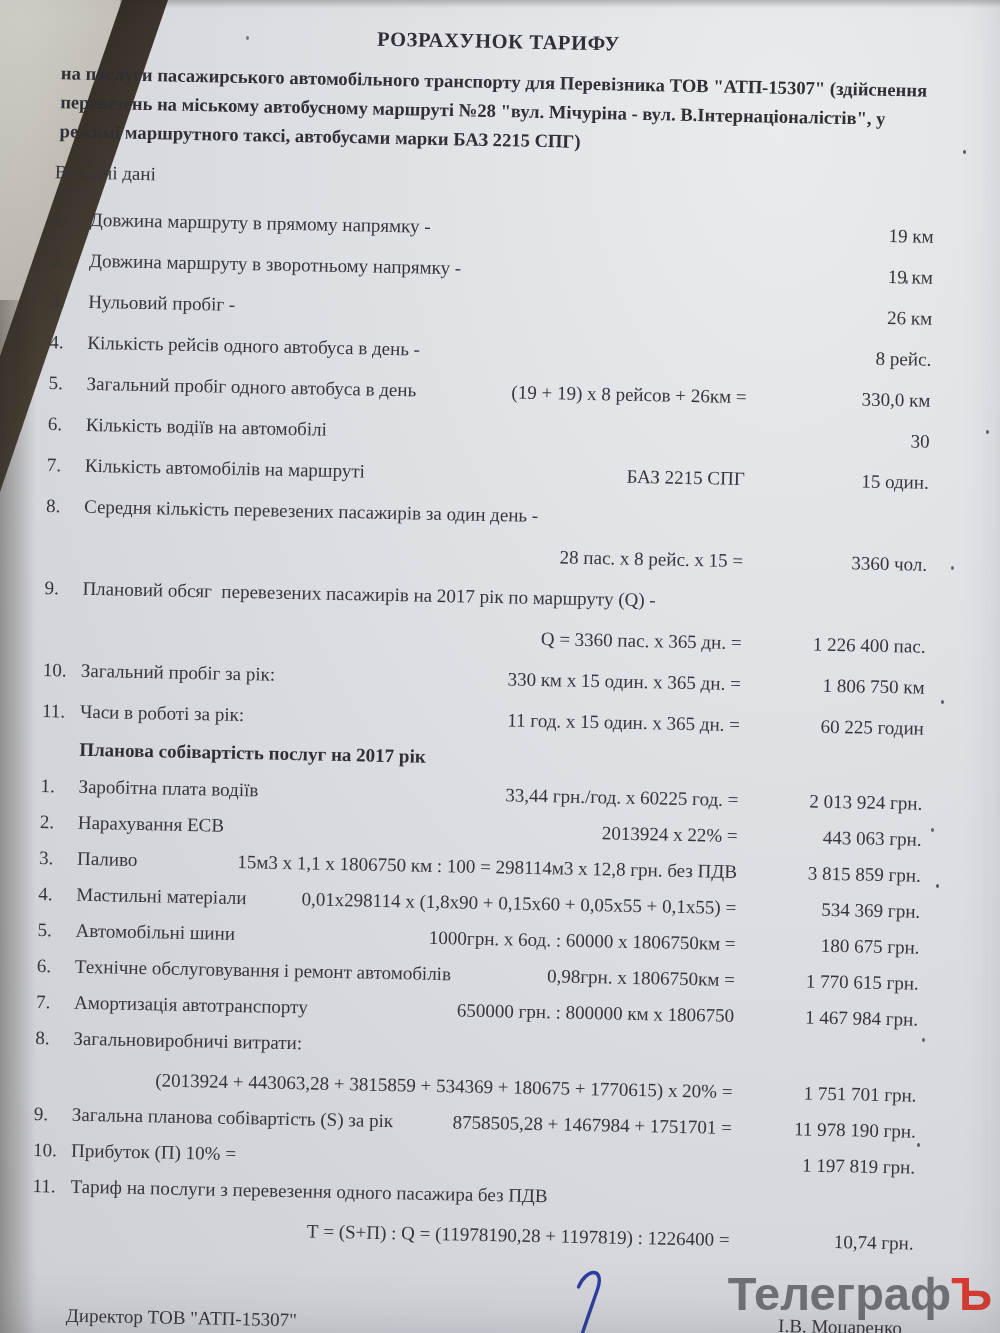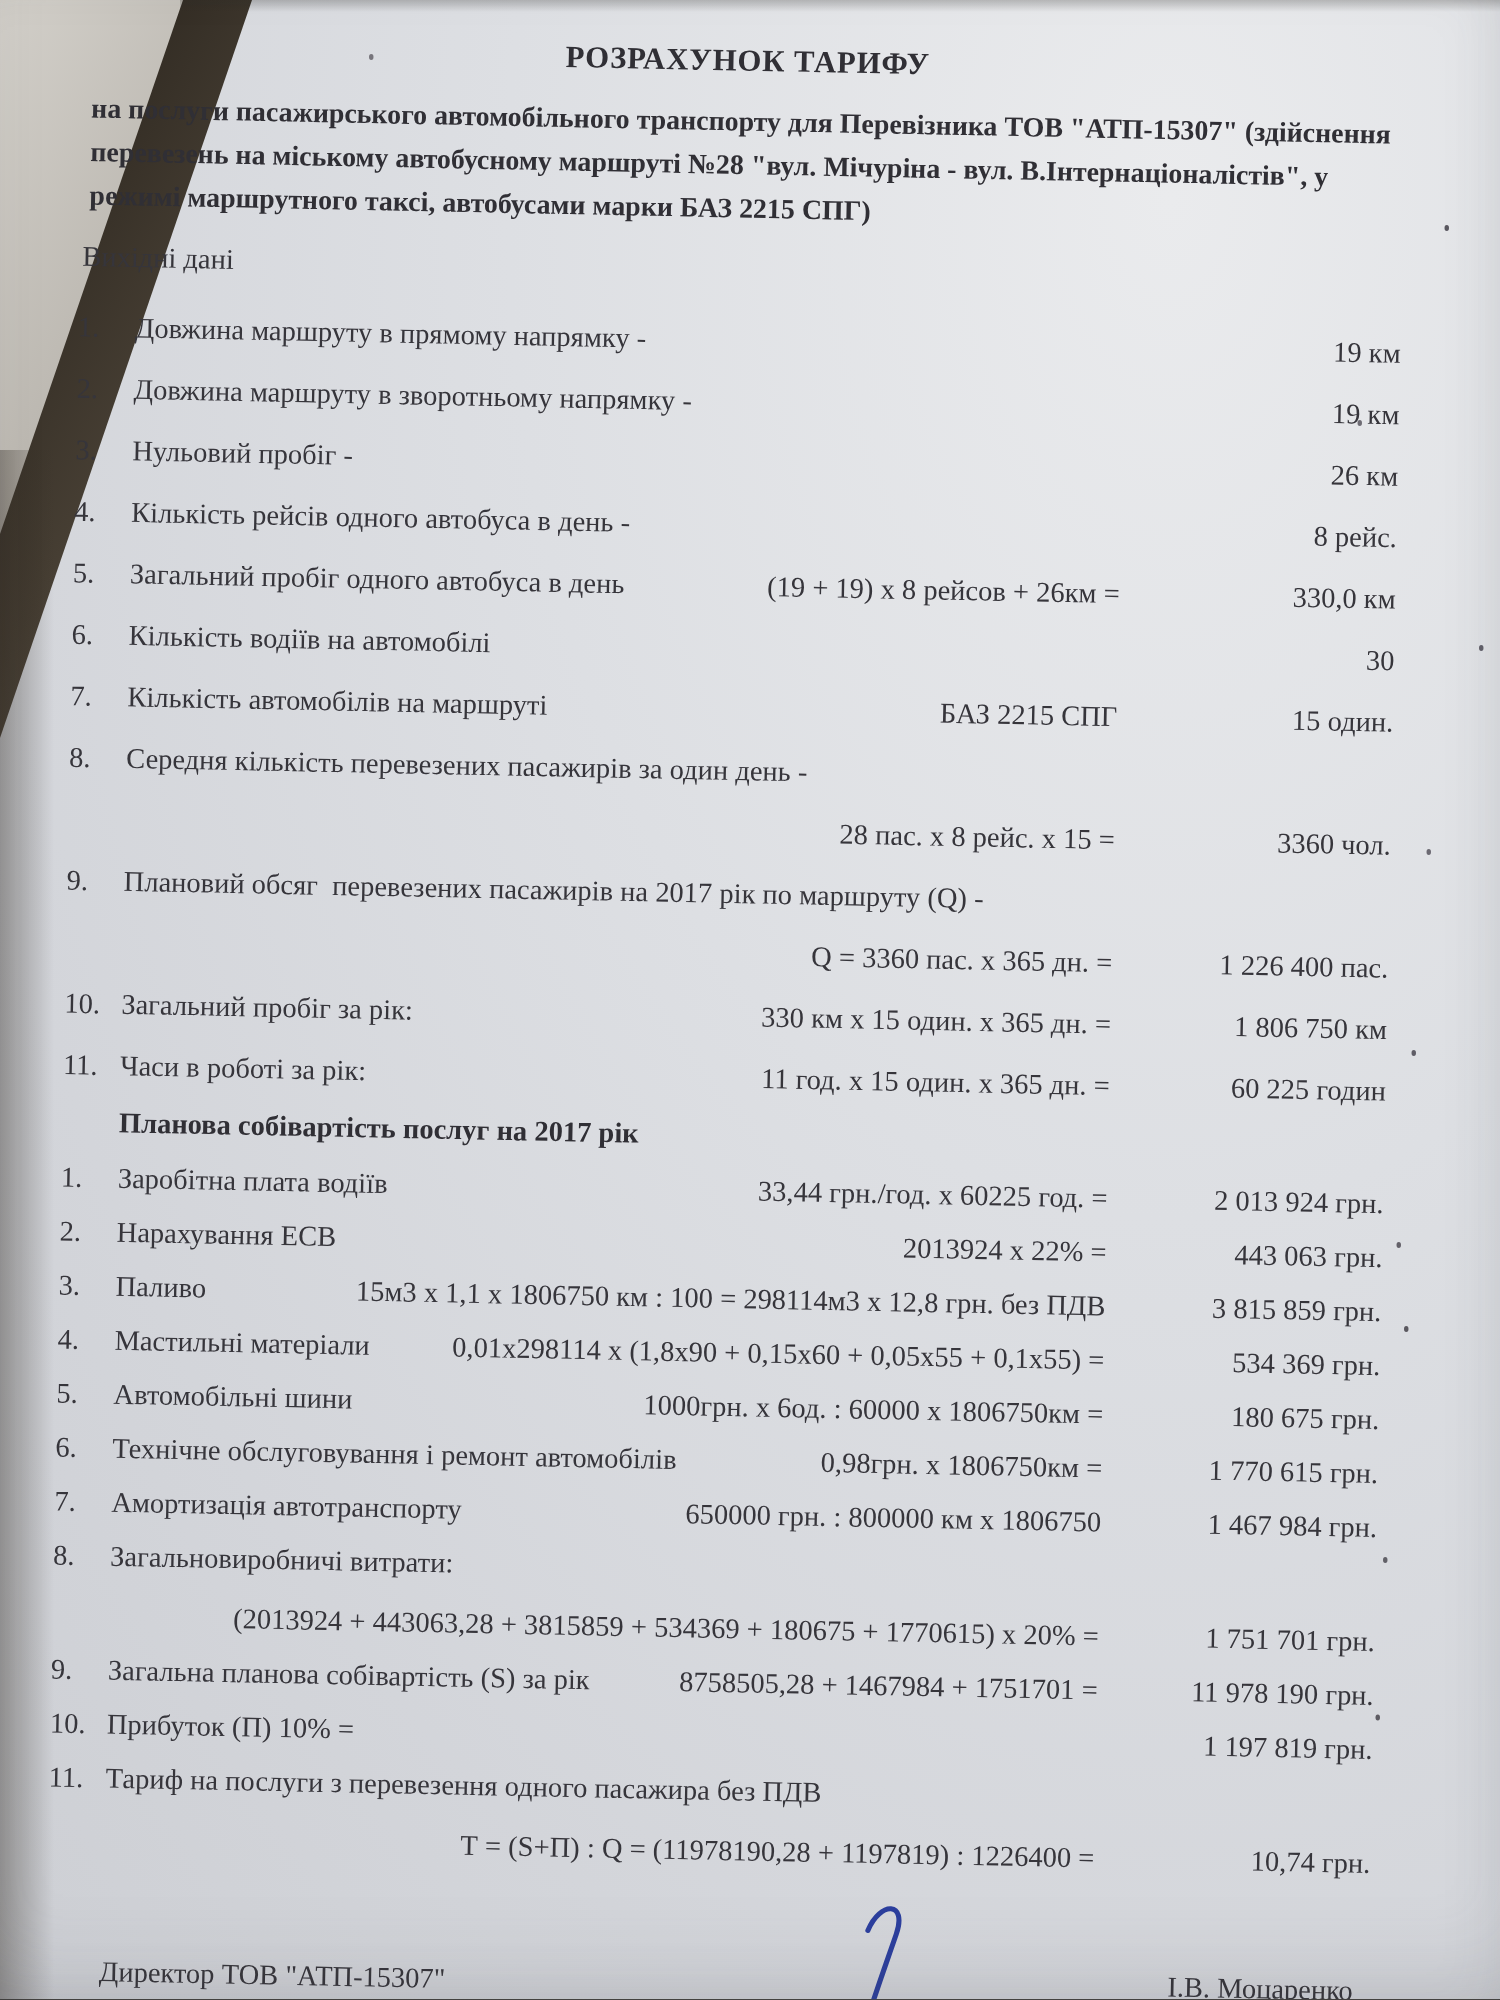--- a/index.html
+++ b/index.html
@@ -303,15 +303,18 @@
           <path d="M121 122 C125 109 136 106 136 115 C136 124 126 127 124 120"></path>
           <path d="M142 118 C146 106 157 104 157 113 C157 121 148 124 146 117 C152 116 160 113 166 111"></path>
           <path d="M196 30 C204 10 222 10 215 32 C206 60 192 100 185 134 C180 160 176 186 162 204 C146 224 124 215 133 194 C144 168 186 142 218 126 C234 118 246 121 239 133"></path>
           <path d="M185 134 C178 172 160 208 147 226"></path>
         </g>
       </svg>
       <span class="name">І.В. Моцаренко</span>
     </div>
   </div>
 
+  <div class="watermark">
+    <span>Телеграф</span><span class="wm-red">Ъ</span>
+  </div>
 
   <div class="vignette"></div>
 </div>
 
 </body></html>

